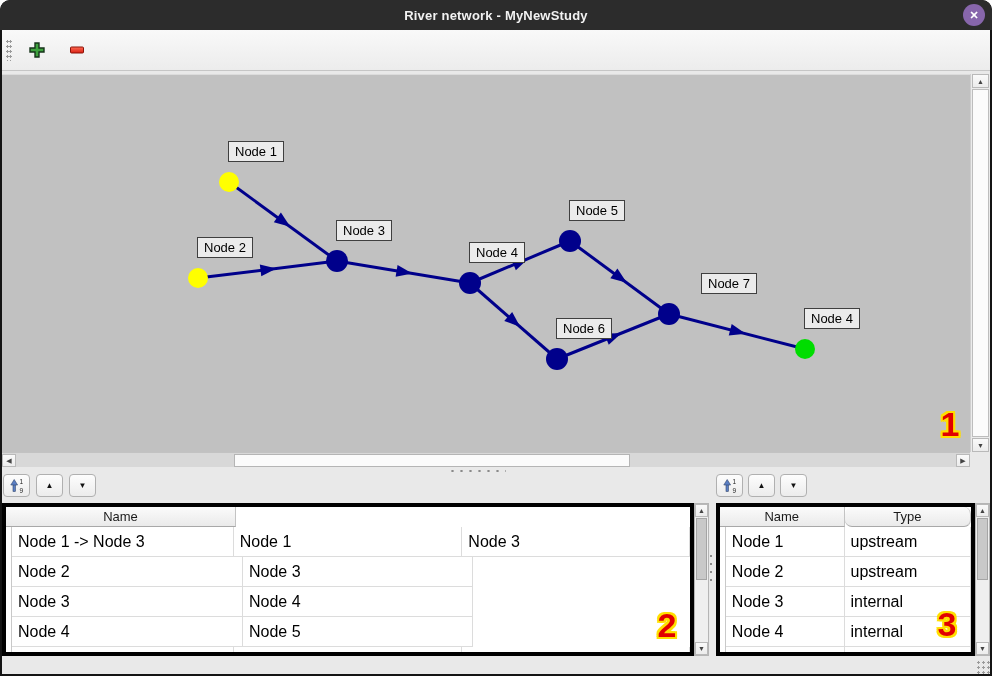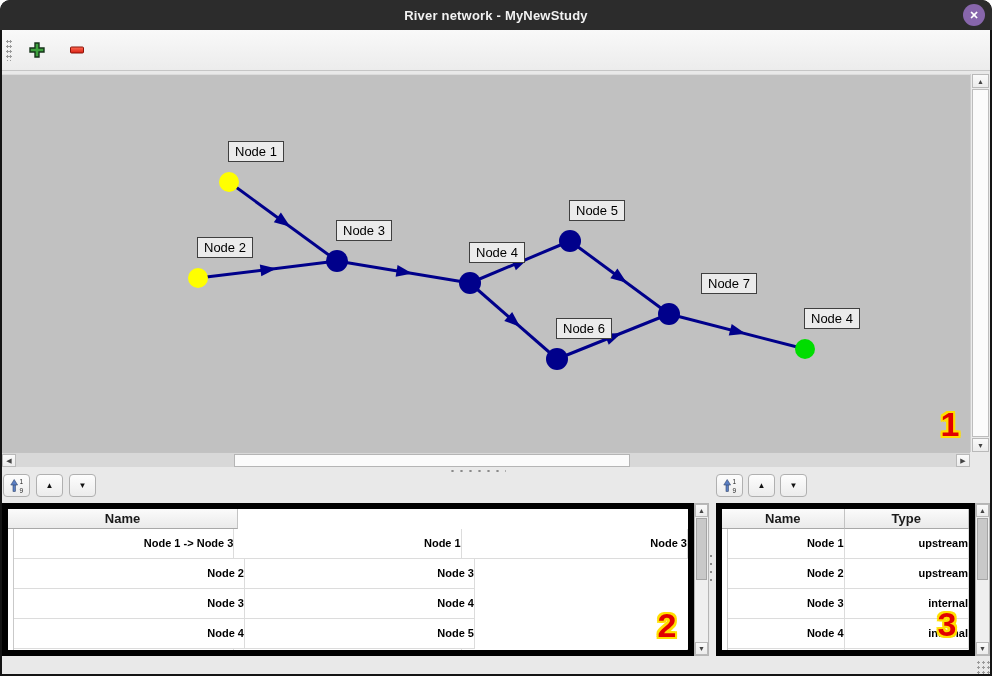--- a/index.html
+++ b/index.html
@@ -88,34 +88,34 @@
   }
 
   
   .small-btn {
     position:absolute; top:474px; width:27px; height:23px;
     background:linear-gradient(#fdfdfd,#ececec); border:1px solid #b0b0b0; border-radius:4px;
     display:flex; align-items:center; justify-content:center;
     font-size:8px; color:#111; cursor:pointer;
   }
   .table {
-    position:absolute; top:503px; background:#ffffff; border:6px solid #000000; overflow:hidden;font-weight:bold;
+    position:absolute; top:503px; background:#ffffff; border:4px solid #000000; overflow:hidden;
   }
   .trow { display:flex; height:30px; }
   .thead { display:flex; height:20px; }
   .th {
     background:linear-gradient(#fbfbfb,#eaeaea);
     border-right:1px solid #c3c3c3; border-bottom:1px solid #a8a8a8;
     font-size:13px; color:#1a1a1a; text-align:center; line-height:19px; cursor:pointer;
   }
   .gutter { width:6px; border-right:1px solid #c9c9c9; background:#fff; }
   .td {
-    font-size:11px; color:#000; padding-left:6px; line-height:29px;
+    font-size:16px; color:#000; padding-left:6px; line-height:29px;
     border-right:1px solid #dcdcdc; border-bottom:1px solid #dcdcdc;
-    white-space:nowrap; overflow:hidden;text-align:right;
+    white-space:nowrap; overflow:hidden;
   }
   .tscroll {
     position:absolute; top:503px; width:15px; height:153px;
     background:#efefef; border:1px solid #b5b5b5;
   }
   .tscroll .up    { position:absolute; left:0; top:0;    width:13px; height:13px; }
   .tscroll .down  { position:absolute; left:0; bottom:0; width:13px; height:13px; }
   .tscroll .thumb { position:absolute; left:1px; top:14px; width:11px; height:62px;
     background:#c9c9c9; border:1px solid #a5a5a5; cursor:pointer; }
 
@@ -297,21 +297,21 @@
     <div class="sb-btn down">
         <span>▼</span>
       </div>
   </div>
 
   <div class="split-v"></div>
 
   <div class="table" style="left:716px; width:259px; height:153px">
     <div class="thead">
         <div class="th" style="width: 128px;">Name</div>
-        <div class="th" style="width: 130px;">Type</div>
+        <div class="th" style="width: 130px; border-radius: 7px;">Type</div>
       </div>
     <div>
         <div class="trow">
           <div class="gutter"></div>
           <div class="td" style="width: 122px;">Node 1</div>
           <div class="td" style="width: 130px;">upstream</div>
         </div>
         <div class="trow">
           <div class="gutter"></div>
           <div class="td" style="width: 122px;">Node 2</div>

